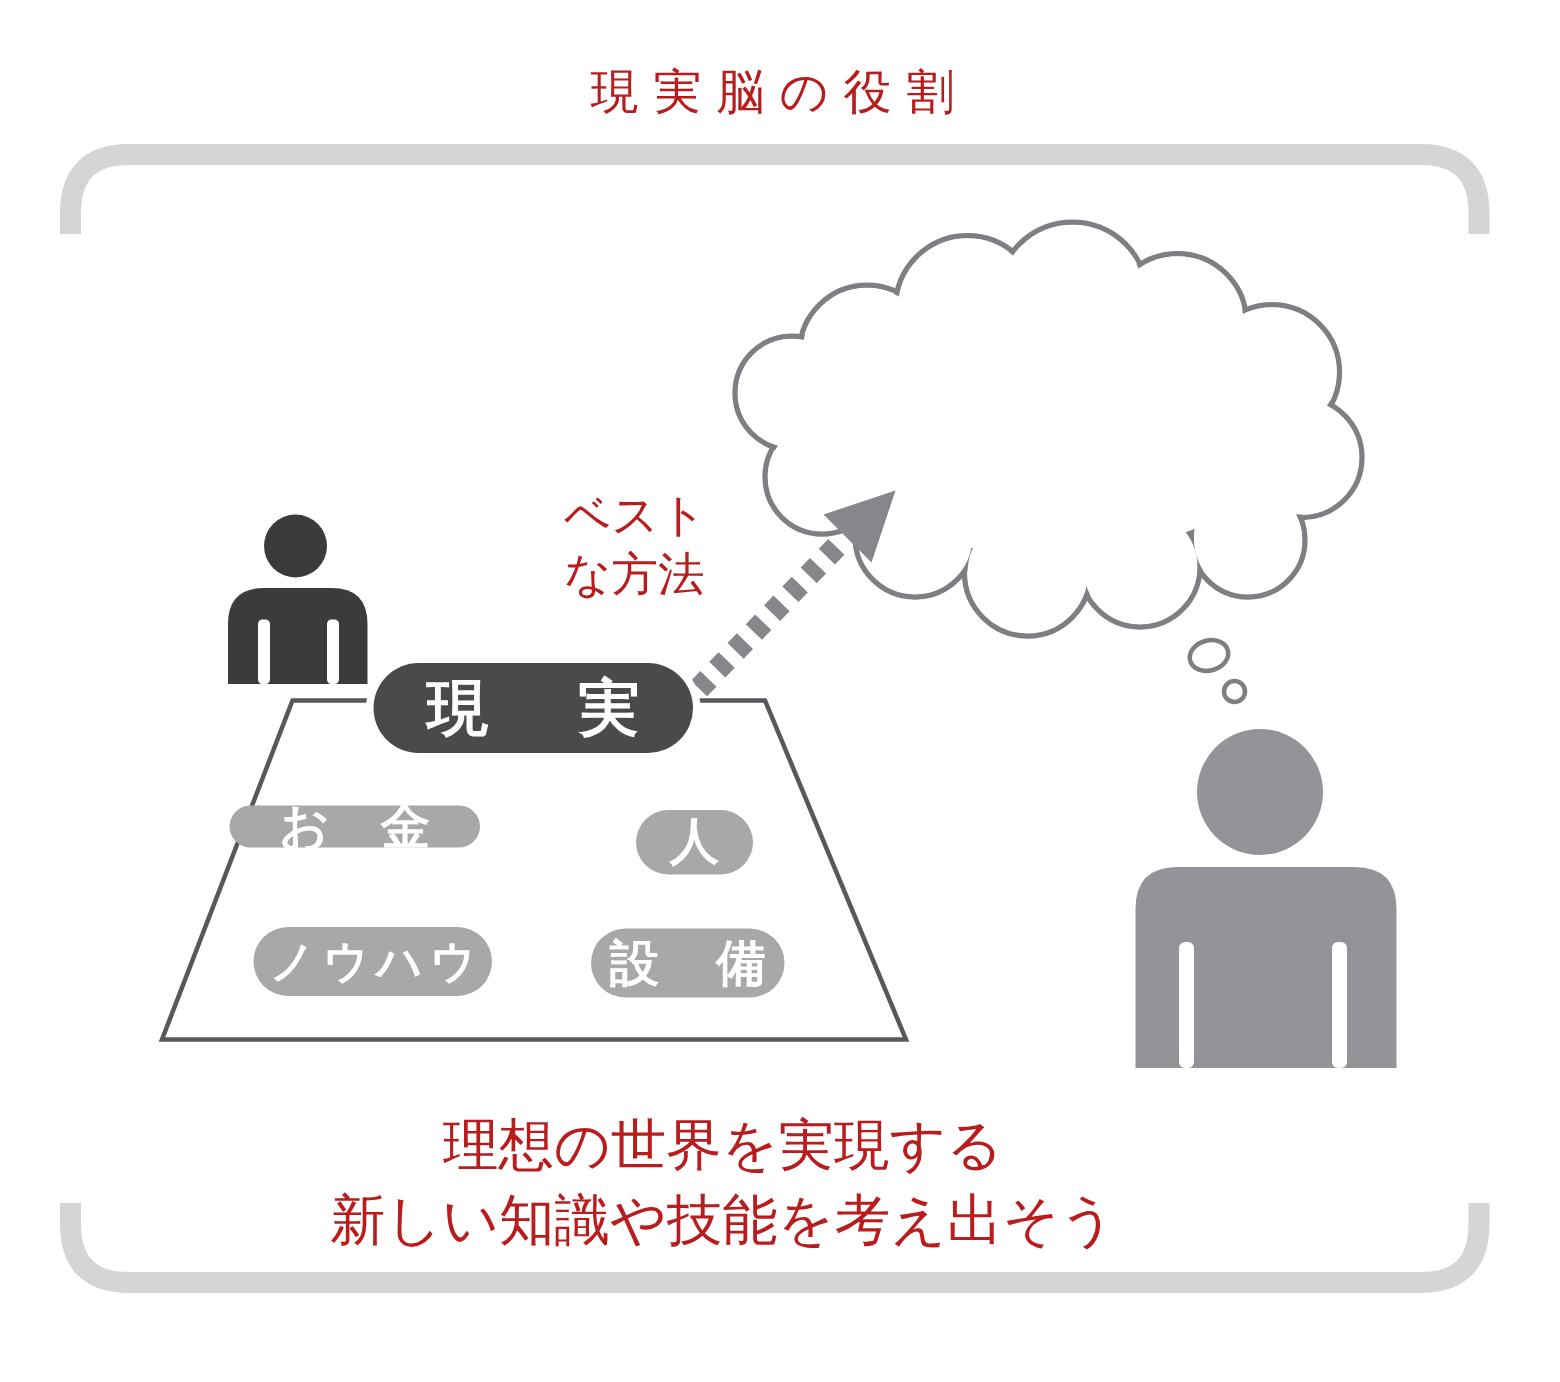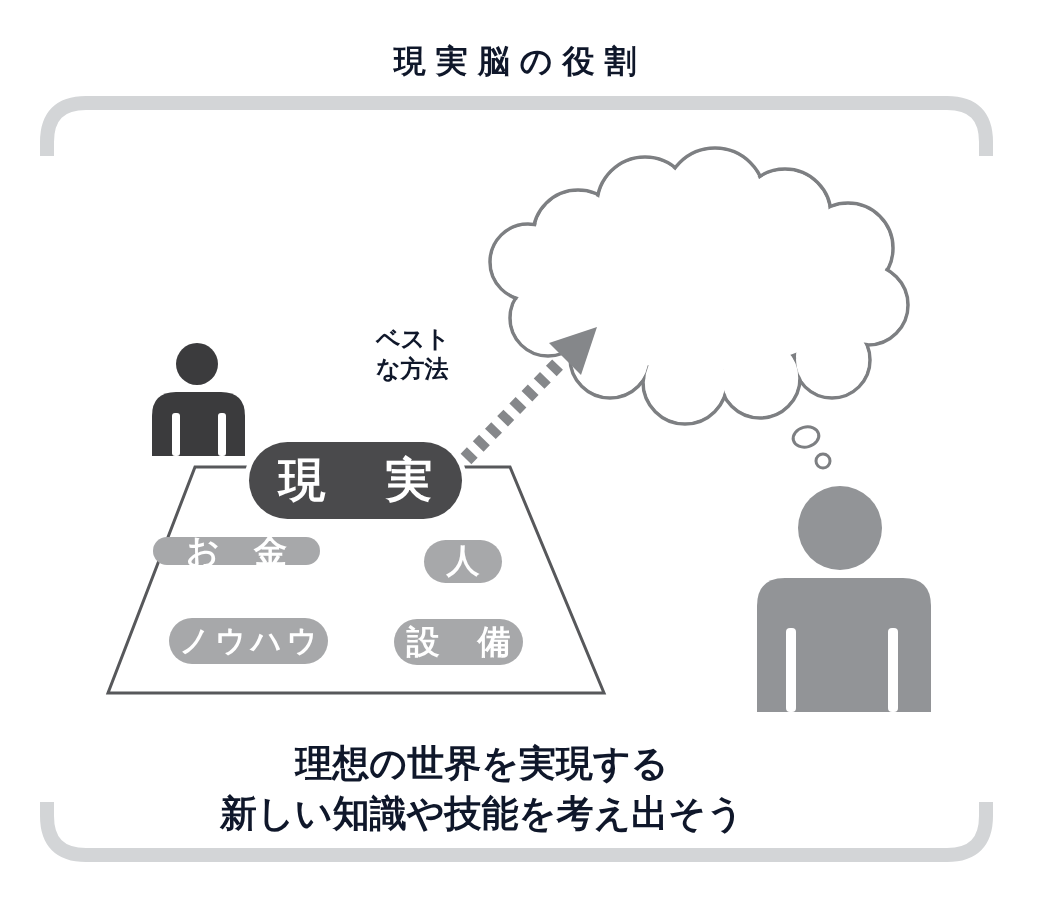--- a/index.html
+++ b/index.html
@@ -2,32 +2,32 @@
 <html><head>
 <meta charset="utf-8">
 <style>
   html,body { margin:0; padding:0; background:#ffffff; }
   .stage {
     position:relative; width:1040px; height:921px; background:#ffffff;
     overflow:hidden;
     font-family:"Liberation Sans","DejaVu Sans",sans-serif;
   }
   svg.layer { position:absolute; left:0; top:0; }
-  .txt { position:absolute; font-weight:bold; color:#0f172a; }
+  .txt { position:absolute; font-weight:normal; color:#b91c1c; }
   .title   { top:40px; left:0; width:1040px; text-align:center; font-size:32px; letter-spacing:10px; }
   .bubble-label { top:257px; left:500px; width:410px; text-align:center; font-size:44px; letter-spacing:4px; }
-  .method-label { top:324px; left:376px; font-size:24px; line-height:1.27; white-space:pre-line; }
+  .method-label { top:324px; left:376px; font-size:31px; line-height:1.27; white-space:pre-line; }
   .caption { top:711px; left:132px; width:700px; text-align:center; font-size:37px; line-height:1.34; white-space:pre-line;margin-top:28px; }
 
   .pill {
     position:absolute; display:flex; align-items:center; justify-content:center;
     border-radius:999px; color:#ffffff; font-weight:bold;
   }
   .pill > span { display:inline-block; white-space:nowrap; }
-  .pill-reality { left:249px; top:442px; width:213px; height:77px; background:#4a4a4c; font-size:47px; box-shadow:0 0 0 5px #ffffff; }
+  .pill-reality { left:249px; top:442px; width:213px; height:60px; background:#4a4a4c; font-size:41px; box-shadow:0 0 0 5px #ffffff; }
   .pill-reality > span { letter-spacing:60px; margin-right:-60px; }
   .pill-money   { left:153px; top:537px; width:167px; height:28px; background:#a7a8aa; font-size:33px; }
   .pill-money   > span { letter-spacing:34px; margin-right:-34px; }
   .pill-people  { left:424px; top:540px; width:78px;  height:43px; background:#a7a8aa; font-size:33px; }
   .pill-knowhow { left:169px; top:618px; width:159px; height:46px; background:#a7a8aa; font-size:30px; }
   .pill-knowhow > span { letter-spacing:5px; margin-right:-5px; }
   .pill-equip   { left:394px; top:619px; width:129px; height:46px; background:#a7a8aa; font-size:33px; }
   .pill-equip   > span { letter-spacing:38px; margin-right:-38px; }
 </style>
 </head>

